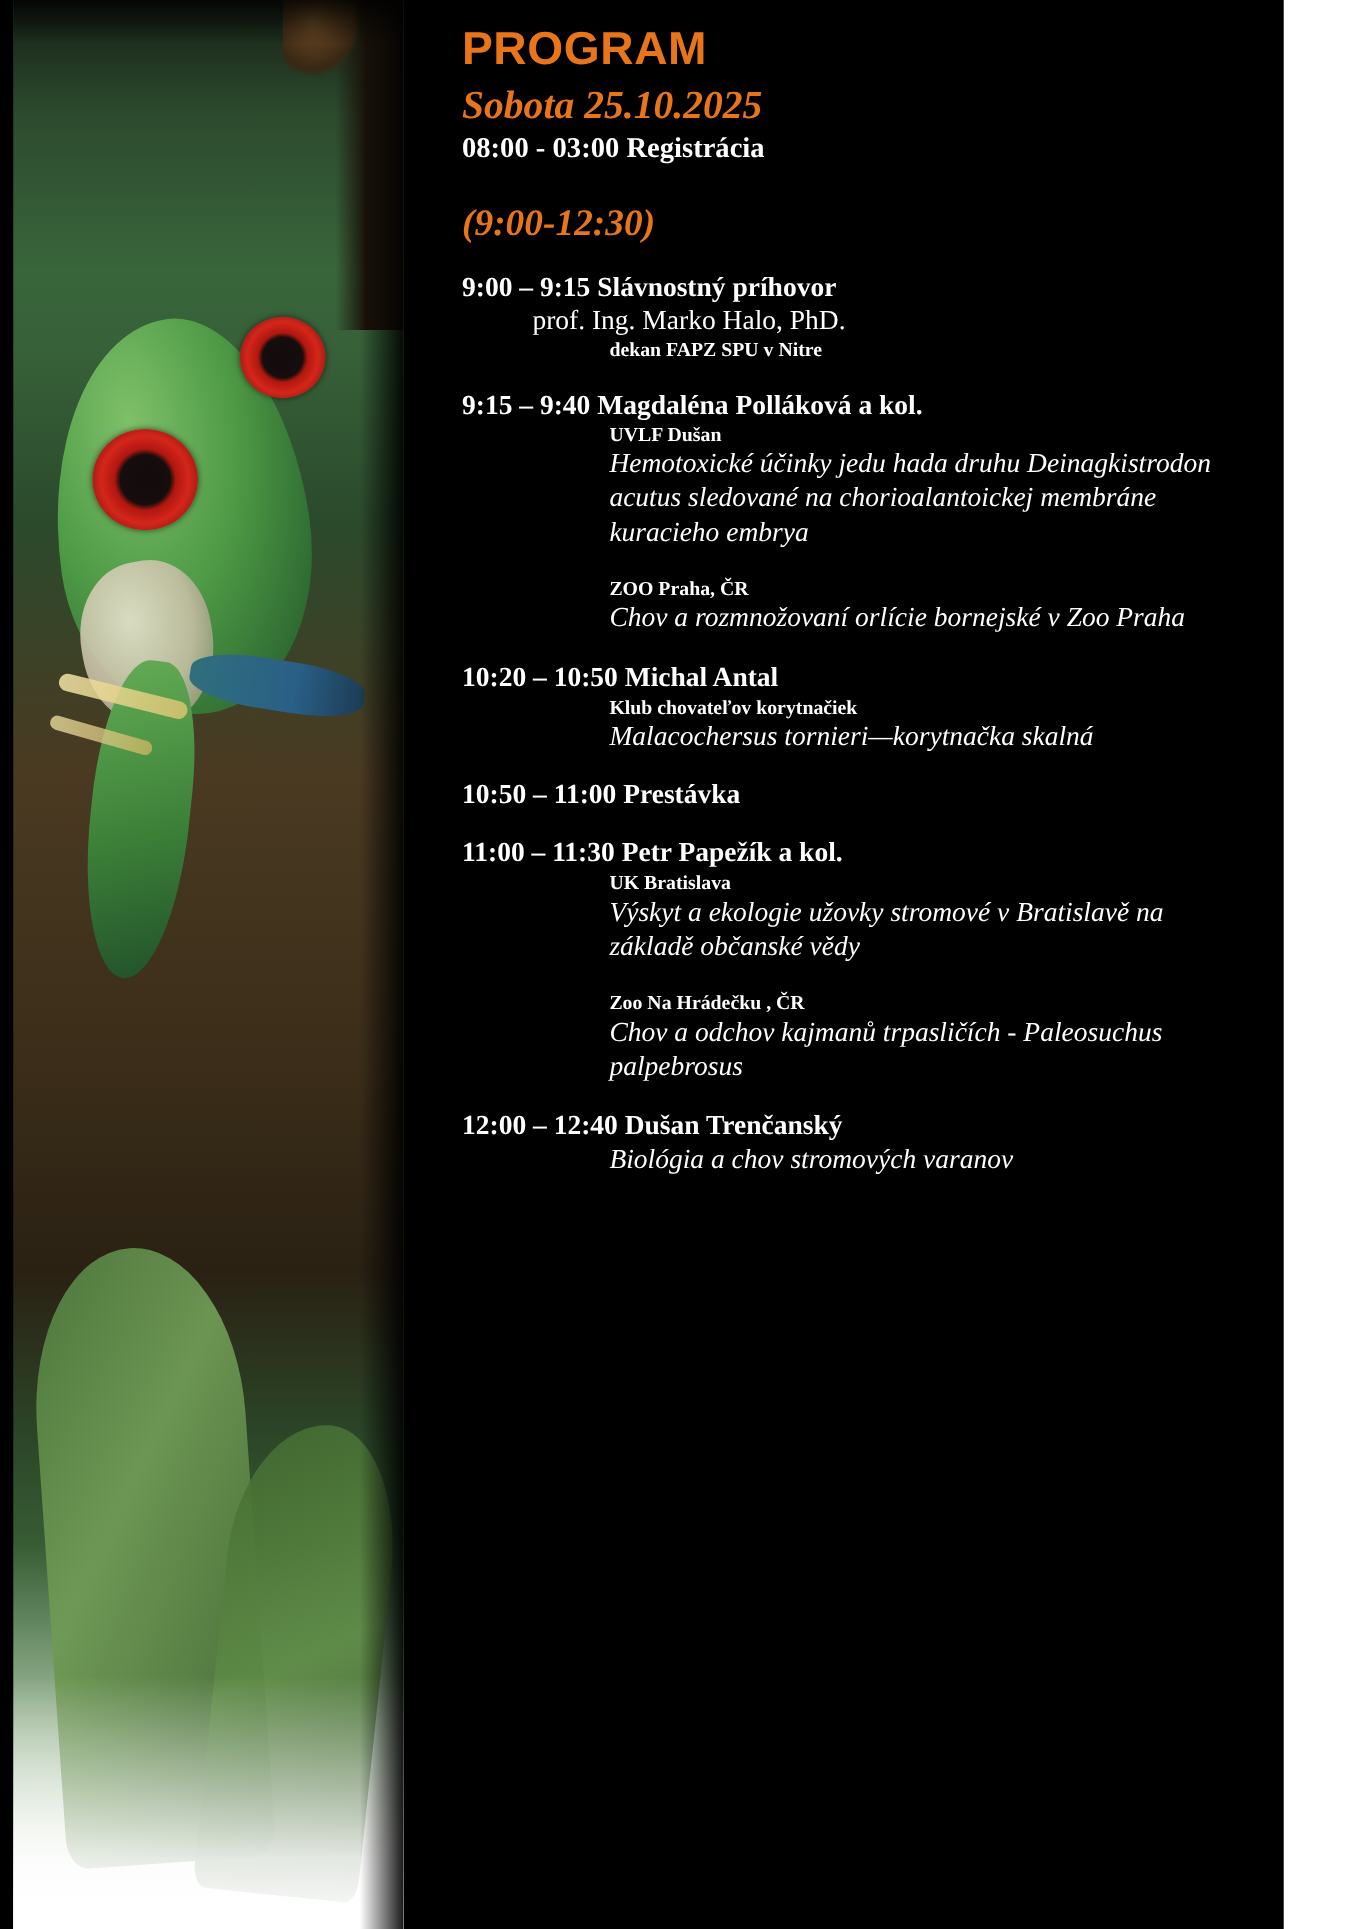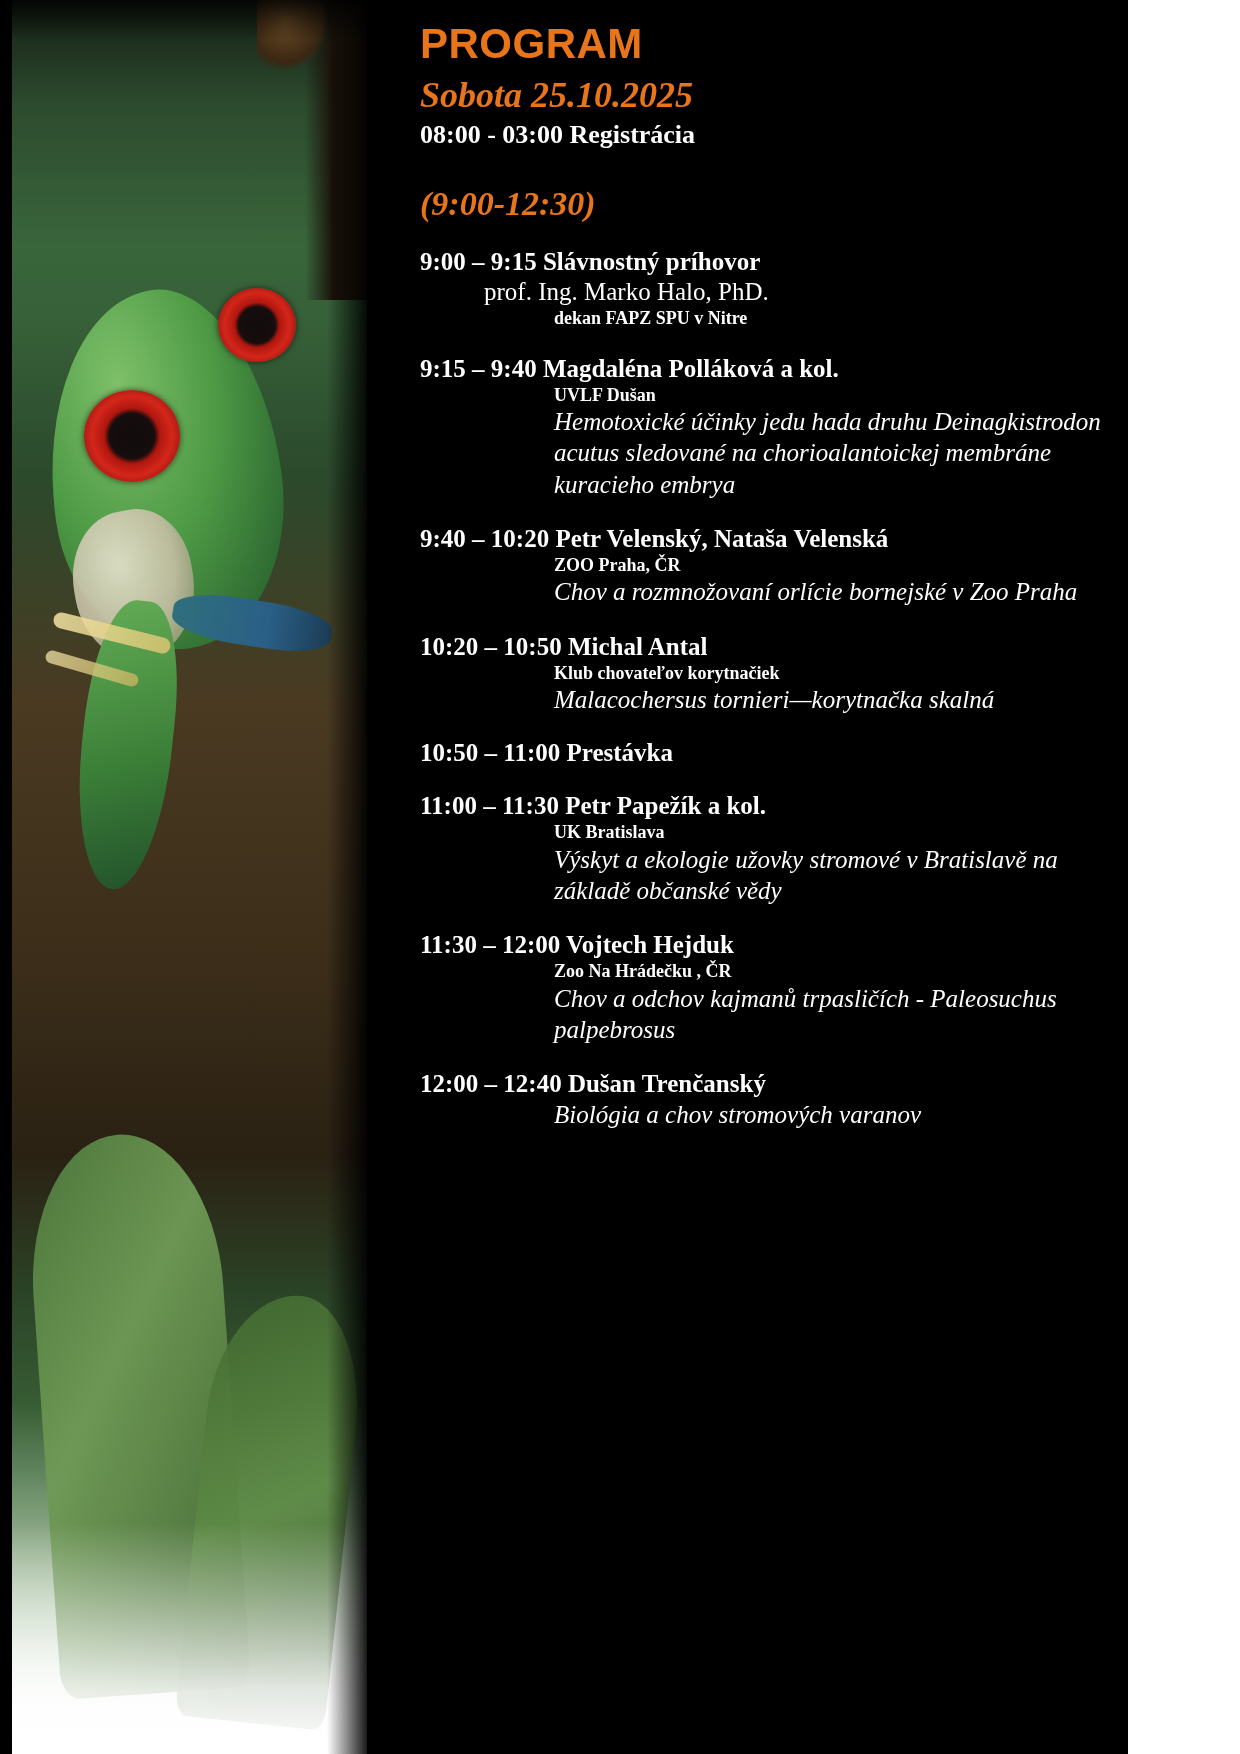--- a/index.html
+++ b/index.html
@@ -7,20 +7,21 @@
     padding: 0;
     background: #ffffff;
   }
   .page {
     position: relative;
     width: 1128px;
     height: 1754px;
     background: #000000;
     overflow: hidden;
     font-family: "Liberation Serif", serif;
+    padding-left: 39px;
   }
 
   
   .photo {
     position: absolute;
     left: 12px;
     top: 0;
     width: 355px;
     height: 1754px;
     overflow: hidden;
@@ -283,21 +284,20 @@
       <div class="affil">dekan FAPZ SPU v Nitre</div>
     </div>
 
     <div class="item">
       <div class="line-main">9:15 – 9:40 Magdaléna Polláková a kol.</div>
       <div class="affil">UVLF Dušan</div>
       <div class="topic">Hemotoxické účinky jedu hada druhu Deinagkistrodon acutus sledované na chorioalantoickej membráne kuracieho embrya</div>
     </div>
 
     <div class="item">
-      <div class="line-main">9:40 – 10:20 Petr Velenský, Nataša Velenská</div>
       <div class="affil">ZOO Praha, ČR</div>
       <div class="topic">Chov a rozmnožovaní orlície bornejské v Zoo Praha</div>
     </div>
 
     <div class="item">
       <div class="line-main">10:20 – 10:50 Michal Antal</div>
       <div class="affil">Klub chovateľov korytnačiek</div>
       <div class="topic">Malacochersus tornieri—korytnačka skalná</div>
     </div>
 
@@ -305,21 +305,20 @@
       <div class="plain">10:50 – 11:00 Prestávka</div>
     </div>
 
     <div class="item">
       <div class="line-main">11:00 – 11:30 Petr Papežík a kol.</div>
       <div class="affil">UK Bratislava</div>
       <div class="topic">Výskyt a ekologie užovky stromové v Bratislavě na základě občanské vědy</div>
     </div>
 
     <div class="item">
-      <div class="line-main">11:30 – 12:00 Vojtech Hejduk</div>
       <div class="affil">Zoo Na Hrádečku , ČR</div>
       <div class="topic">Chov a odchov kajmanů trpasličích  - Paleosuchus palpebrosus</div>
     </div>
 
     <div class="item">
       <div class="line-main">12:00 – 12:40 Dušan Trenčanský</div>
       <div class="topic">Biológia a chov stromových varanov</div>
     </div>
 
   </div>

